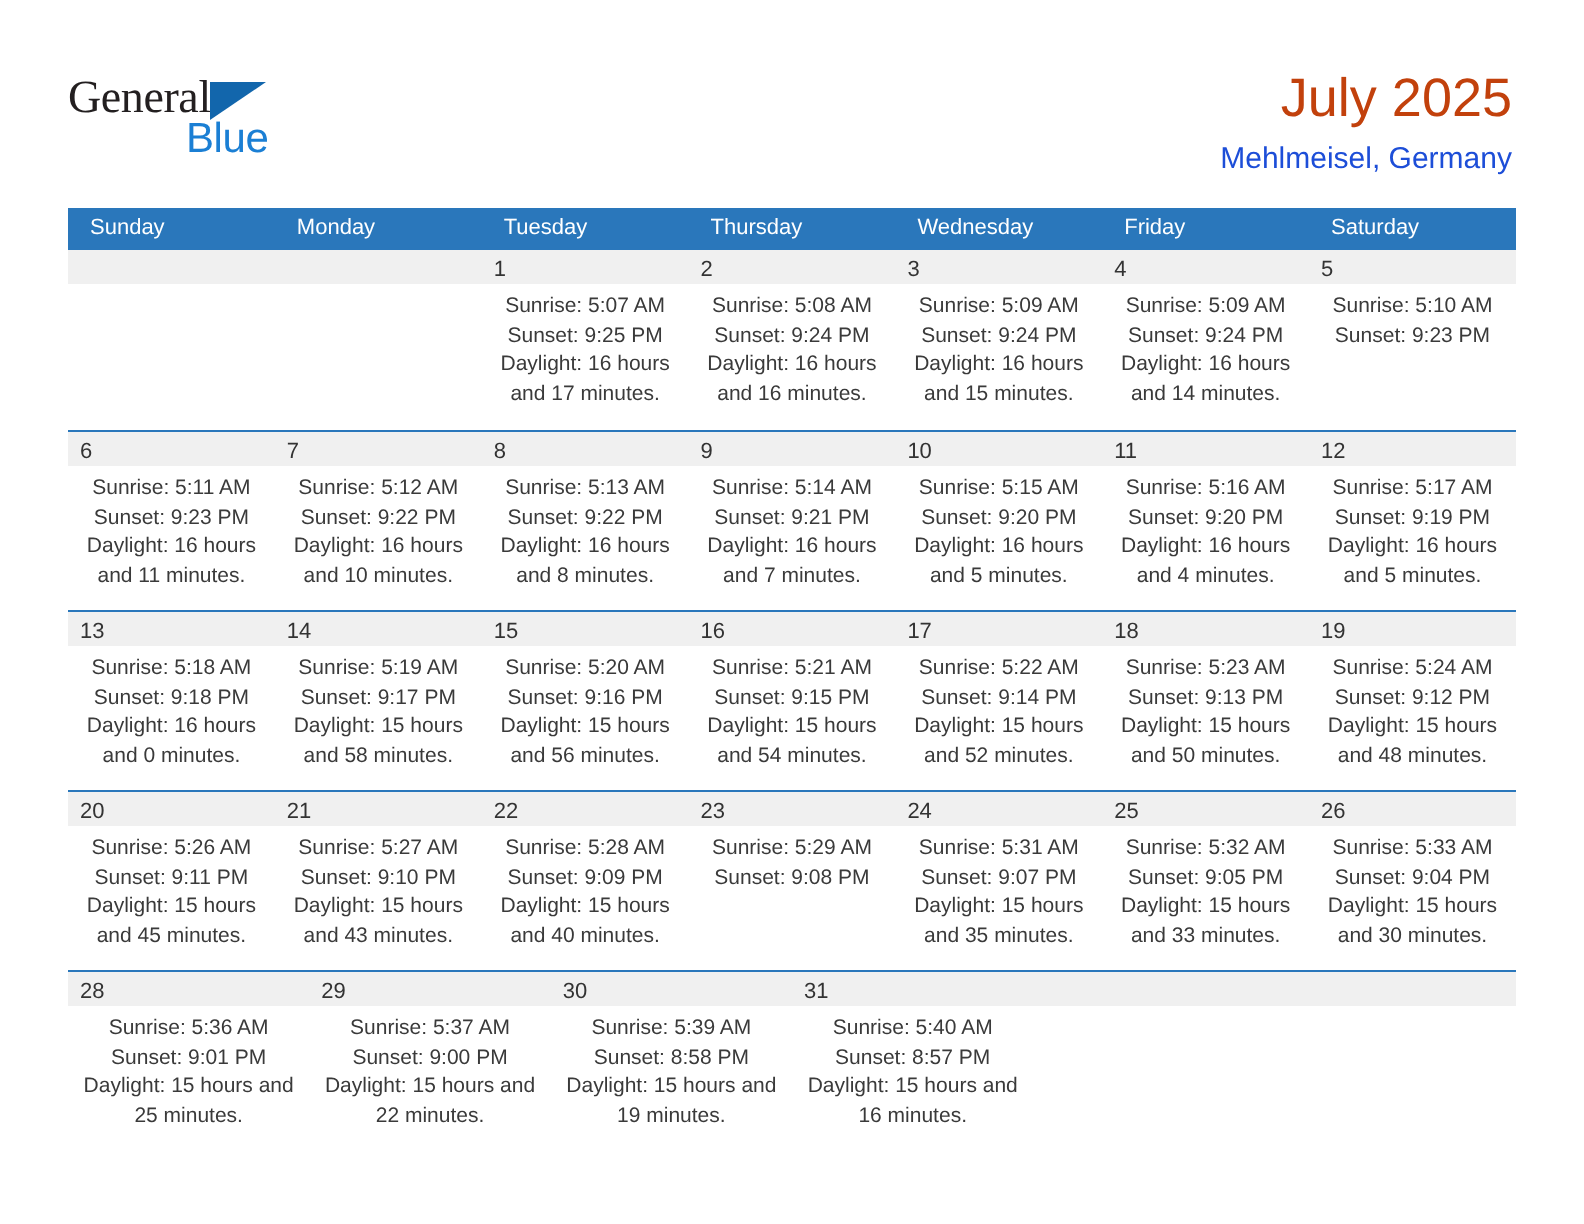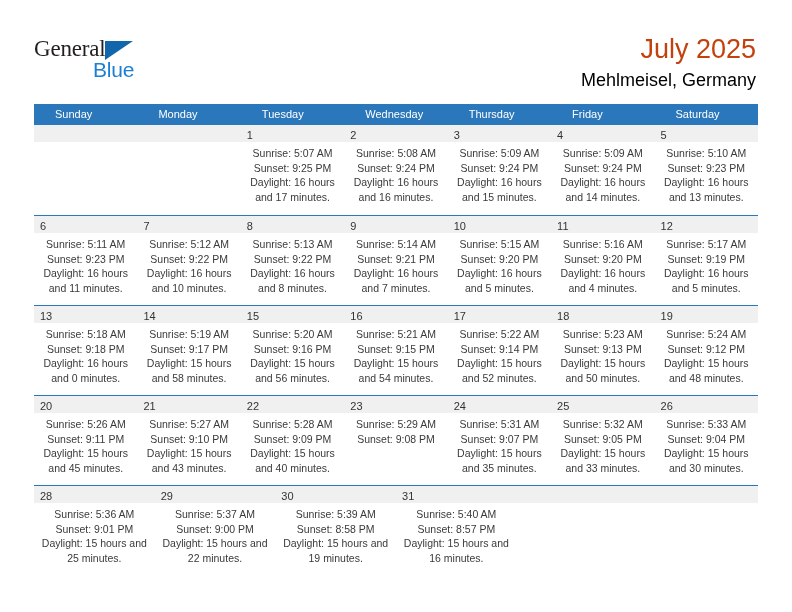--- a/index.html
+++ b/index.html
@@ -75,22 +75,22 @@
     text-align: right;
   }
   .cal-title {
     font-size: 27px;
     color: #c2410c;
     line-height: 32px;
     font-weight: normal;
     margin: 0;
   }
   .cal-subtitle {
-    font-size: 18px;
-    color: #000000;
+    font-size: 15px;
+    color: #1d4ed8;
     line-height: 18px;
     margin: 6px 0 0 0;
   }
 
   
   .calendar {
     position: absolute;
     left: 34px;
     top: 104px;
     width: 724px;
@@ -100,21 +100,21 @@
     display: flex;
     width: 724px;
     height: 21px;
     background: #2a77bb;
   }
   .weekday {
     flex: 1 1 0;
     color: #ffffff;
     font-size: 11px;
     line-height: 21px;
-    padding-left: 21px;
+    padding-left: 11px;
     box-sizing: border-box;
     overflow: hidden;
     white-space: nowrap;
   }
 
   .week-row {
     display: flex;
     width: 724px;
     height: 90px;
     border-top: 1px solid #2a77bb;
@@ -180,22 +180,22 @@
       <div class="cal-subtitle">Mehlmeisel, Germany</div>
     </div>
 
   </div>
 
   <div class="calendar">
     <div class="weekday-row">
       <div class="weekday">Sunday</div>
       <div class="weekday">Monday</div>
       <div class="weekday">Tuesday</div>
+      <div class="weekday">Thursday</div>
       <div class="weekday">Wednesday</div>
-      <div class="weekday">Thursday</div>
       <div class="weekday">Friday</div>
       <div class="weekday">Saturday</div>
     </div>
 
     <div id="weeks-container">
         <div class="week-row first">
           <div class="day-cell empty">
             <div class="day-num-band"><span class="day-num"></span></div>
           </div>
           <div class="day-cell empty">
@@ -231,21 +231,20 @@
               <div class="day-line">Sunrise: 5:09 AM</div>
               <div class="day-line">Sunset: 9:24 PM</div>
               <div class="day-line wrap">Daylight: 16 hours and 14 minutes.</div>
             </div>
           </div>
           <div class="day-cell">
             <div class="day-num-band"><span class="day-num">5</span></div>
             <div class="day-body">
               <div class="day-line">Sunrise: 5:10 AM</div>
               <div class="day-line">Sunset: 9:23 PM</div>
-              <div class="day-line wrap">Daylight: 16 hours and 13 minutes.</div>
             </div>
           </div>
         </div>
         <div class="week-row">
           <div class="day-cell">
             <div class="day-num-band"><span class="day-num">6</span></div>
             <div class="day-body">
               <div class="day-line">Sunrise: 5:11 AM</div>
               <div class="day-line">Sunset: 9:23 PM</div>
               <div class="day-line wrap">Daylight: 16 hours and 11 minutes.</div>

